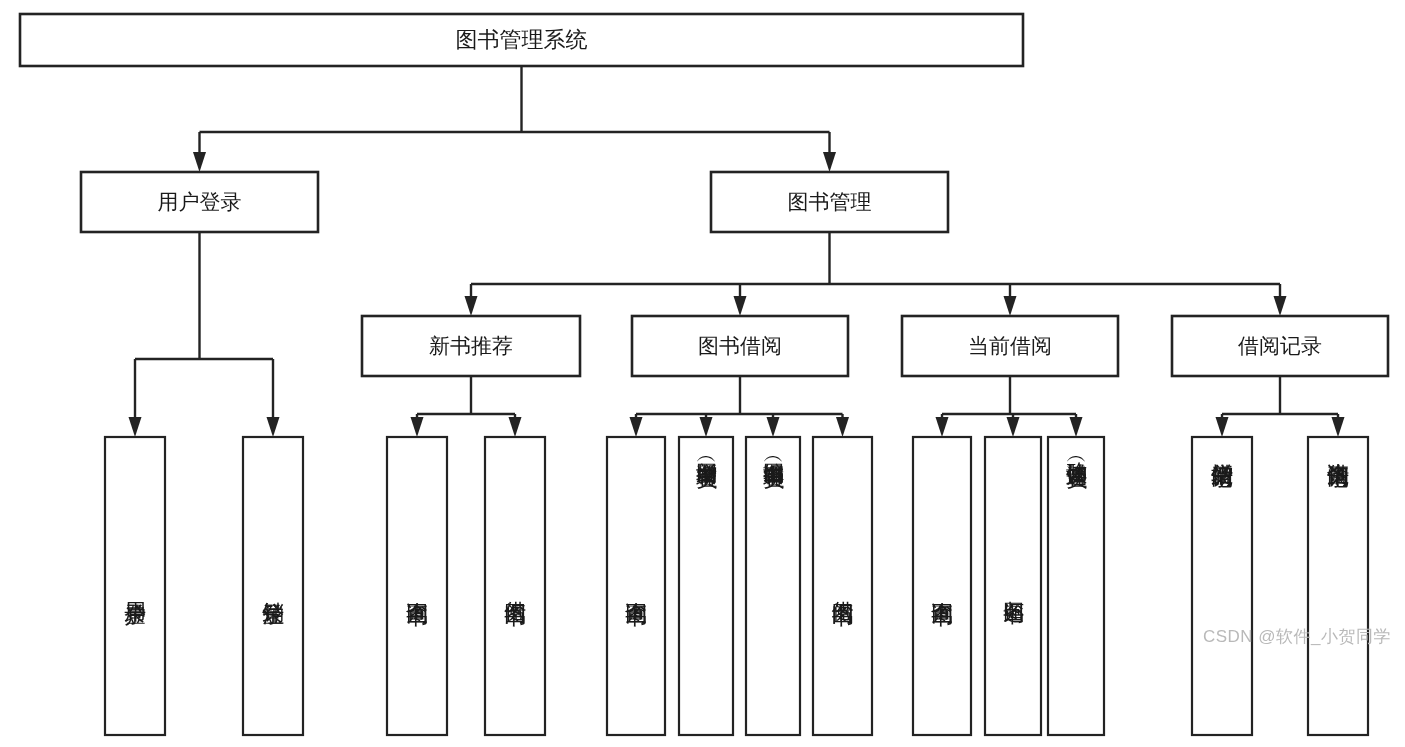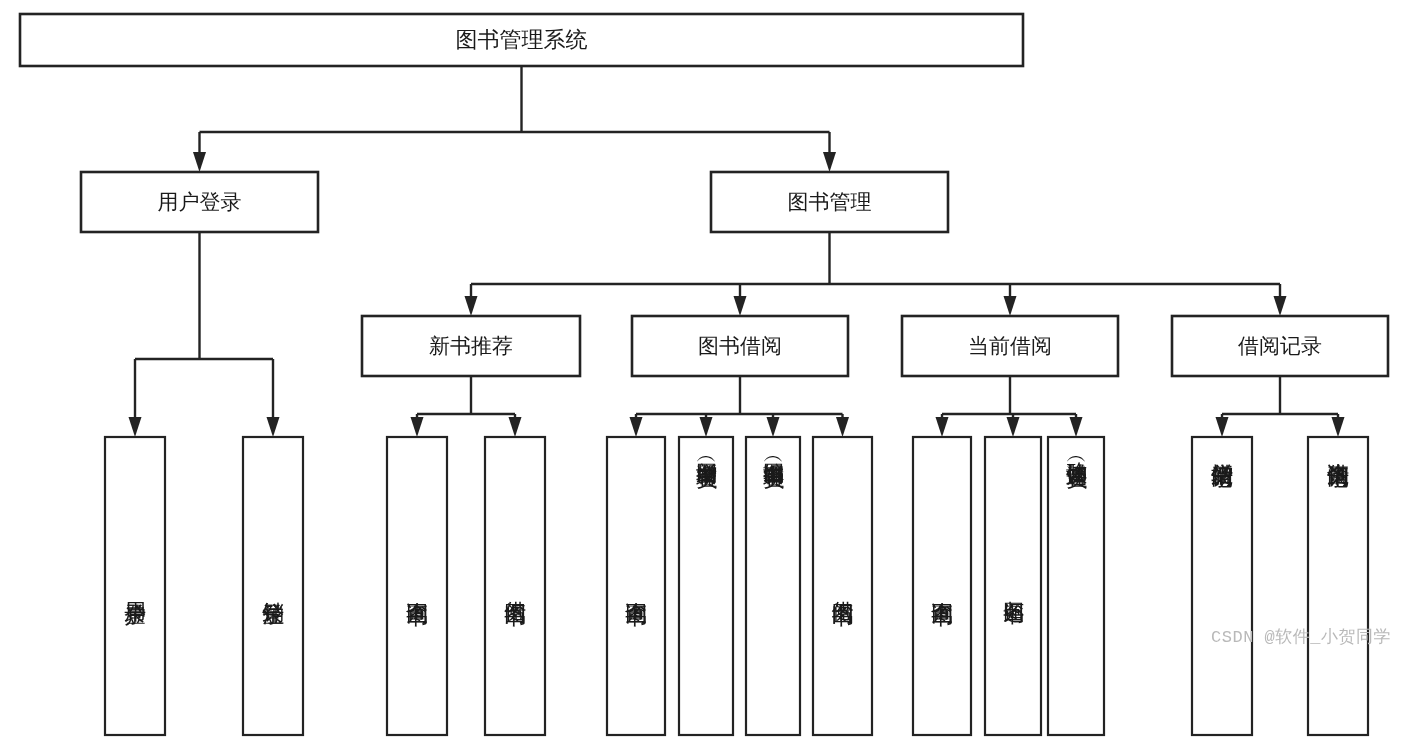--- a/index.html
+++ b/index.html
@@ -69,21 +69,21 @@
     writing-mode: vertical-rl;
     text-orientation: upright;
     letter-spacing: 1px;
     white-space: nowrap;
     pointer-events: none;
   }
   .watermark {
     position: absolute;
     right: 14px;
     bottom: 4px;
-    font-family: Liberation Mono, monospace;
+    font-family: Liberation Sans, sans-serif;
     font-size: 17px;
     color: #b9b9b9;
     letter-spacing: 0.5px;
     white-space: nowrap;
   }
 </style>
 </head>
 <body>
 
 <div id="diagram-root">

